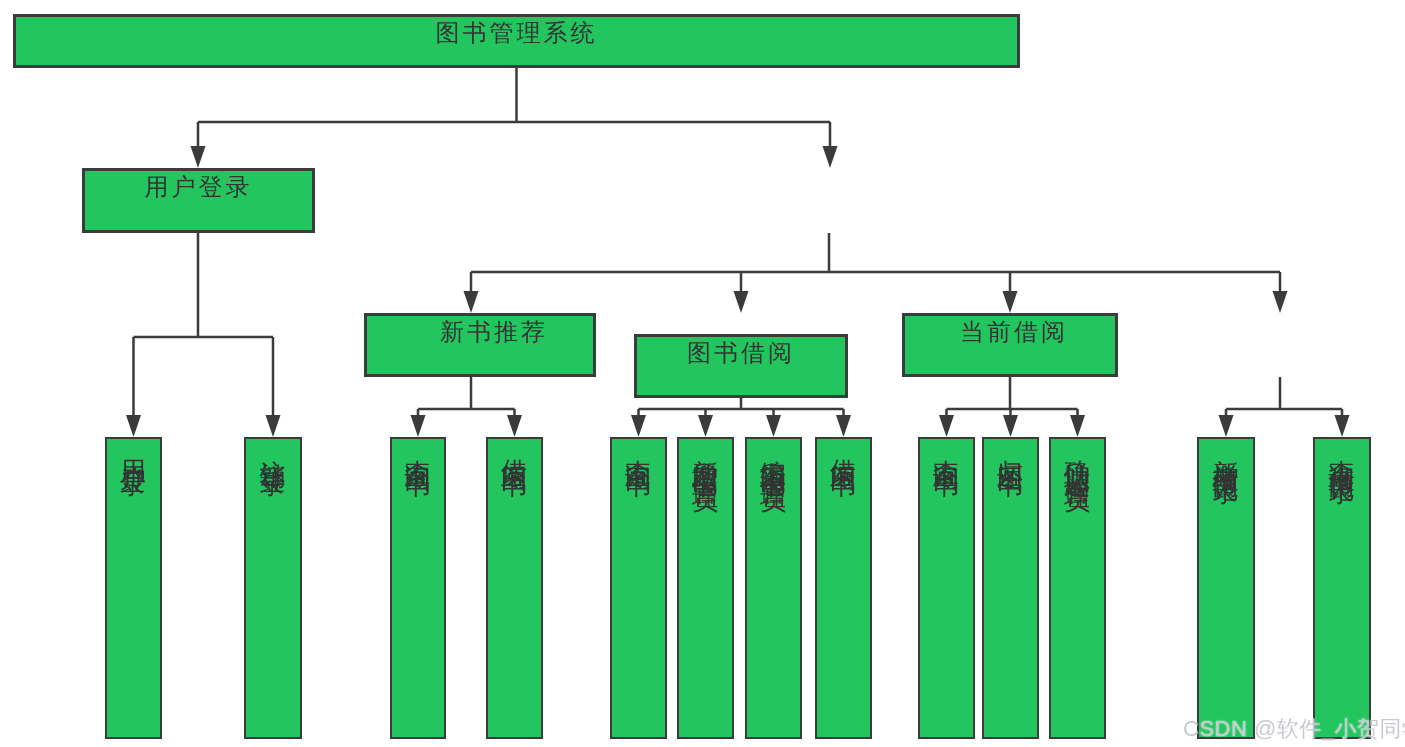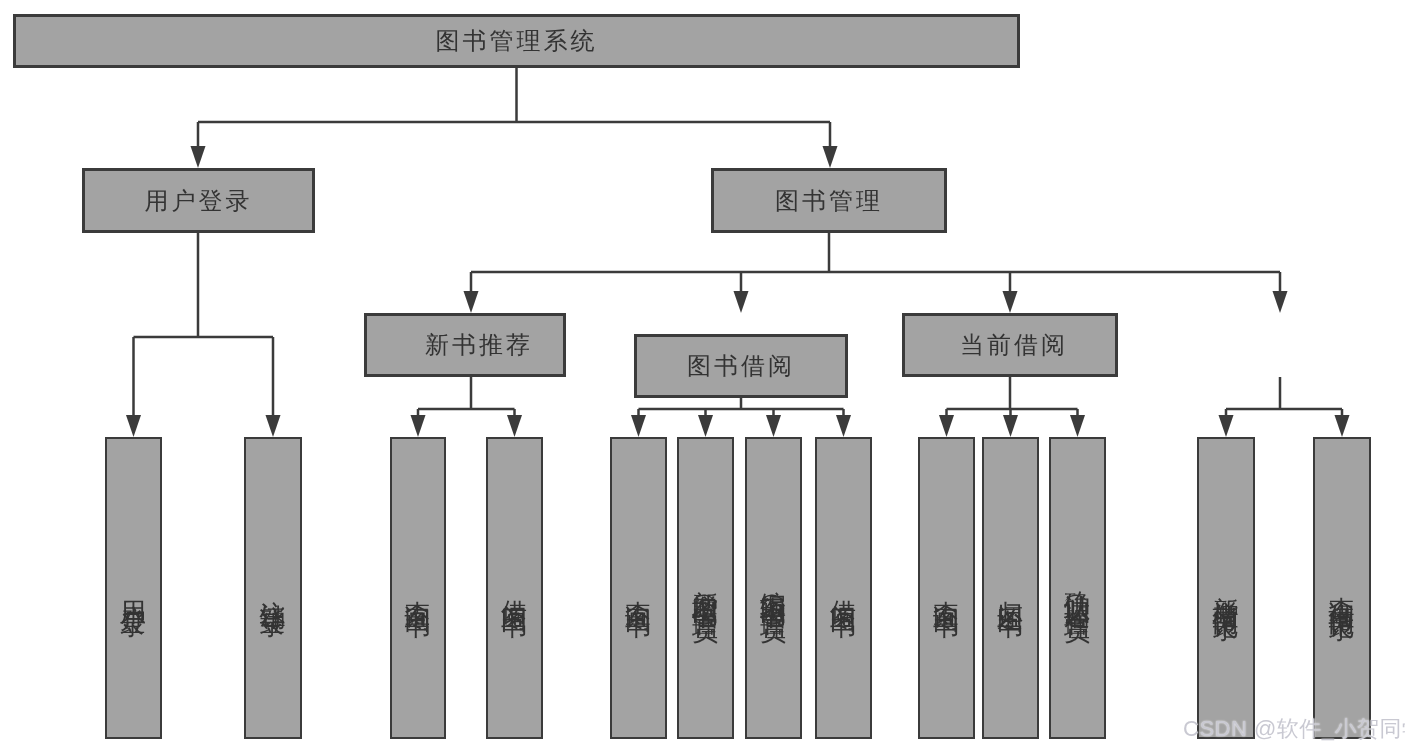--- a/index.html
+++ b/index.html
@@ -21,23 +21,22 @@
   svg.wires {
     position: absolute;
     left: 0; top: 0;
     width: 1405px; height: 747px;
   }
   .cline { stroke: var(--line); stroke-width: 2.5; fill: none; }
   .carrow { fill: var(--line); stroke: none; }
   .node {
     position: absolute;
     border: 3px solid var(--line);
-    background: #a3a3a3;
+    background: #22c55e;
     display: flex;
-    align-items: center;
     justify-content: center;
     color: var(--text);
     font-size: 24px;
     letter-spacing: 3px;
     white-space: nowrap;
   }
   .leaf {
     border-width: 2.5px;
   }
   .vtext {
@@ -55,21 +54,21 @@
     font-size: 22px;
     color: var(--watermark);
     letter-spacing: 0.5px;
     text-shadow: 0 0 2px #ffffff;
     white-space: nowrap;
   }
   
   .n-root { left: 13px;  top: 14px;  width: 1007px; height: 54px; }
   .n-l2a  { left: 82px;  top: 168px; width: 233px;  height: 65px; }
   .n-l2b  { left: 711px; top: 168px; width: 236px;  height: 65px; }
-  .n-l3a  { left: 364px; top: 313px; width: 202px;  height: 64px; padding-left: 28px; }
+  .n-l3a  { left: 364px; top: 313px; width: 232px;  height: 64px; padding-left: 28px; }
   .n-l3b  { left: 634px; top: 313px; width: 214px;  height: 64px; margin-top: 21px; }
   .n-l3c  { left: 902px; top: 313px; width: 216px;  height: 64px; padding-left: 8px; }
   .n-l3d  { left: 1171px;top: 313px; width: 218px;  height: 64px; }
   .lf { top: 437px; height: 302px; width: 57px; }
   .lf1  { left: 105px; }
   .lf2  { left: 244px; width: 58px; }
   .lf3  { left: 390px; width: 56px; }
   .lf4  { left: 486px; }
   .lf5  { left: 610px; }
   .lf6  { left: 677px; }
@@ -136,23 +135,20 @@
     </g>
   </svg>
 
   <div class="node n-root">
     <span>图书管理系统</span>
   </div>
 
   <div class="node n-l2a">
     <span>用户登录</span>
   </div>
-  <div class="node n-l2b">
-    <span>图书管理</span>
-  </div>
 
   <div class="node n-l3a">
     <span>新书推荐</span>
   </div>
   <div class="node n-l3b">
     <span>图书借阅</span>
   </div>
   <div class="node n-l3c">
     <span>当前借阅</span>
   </div>

